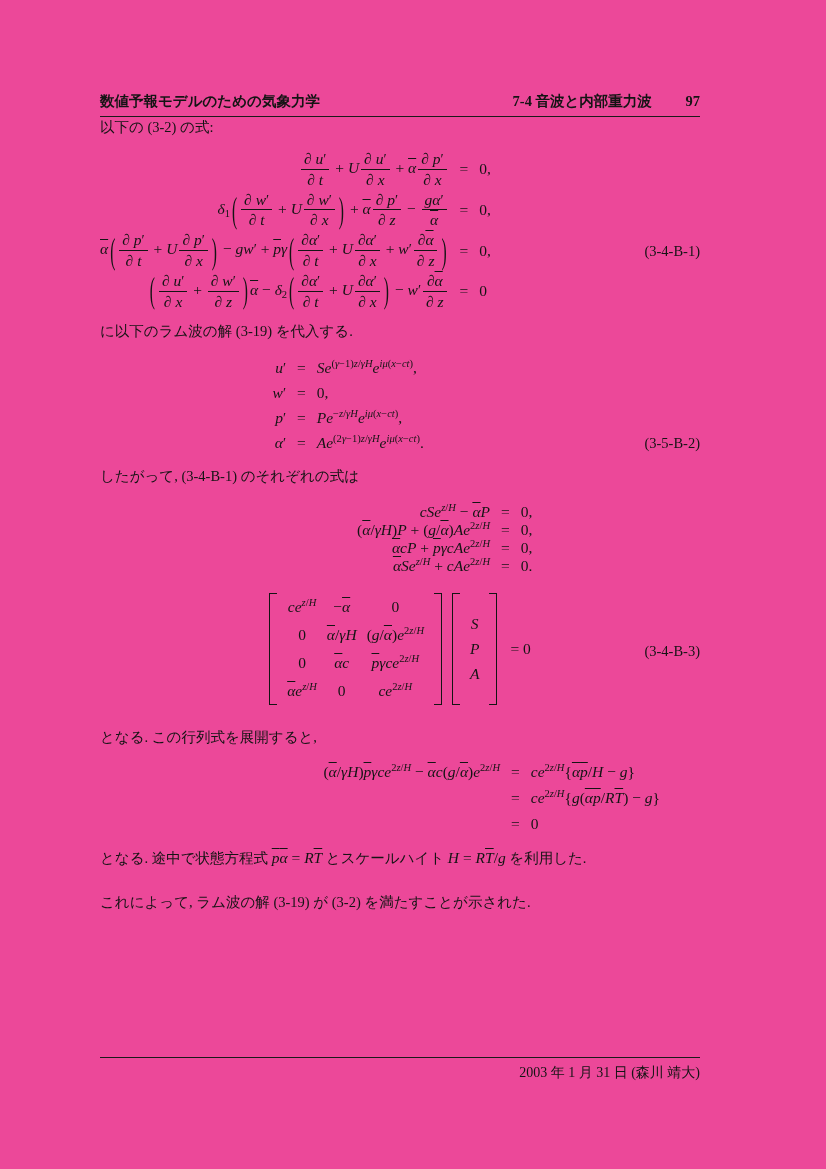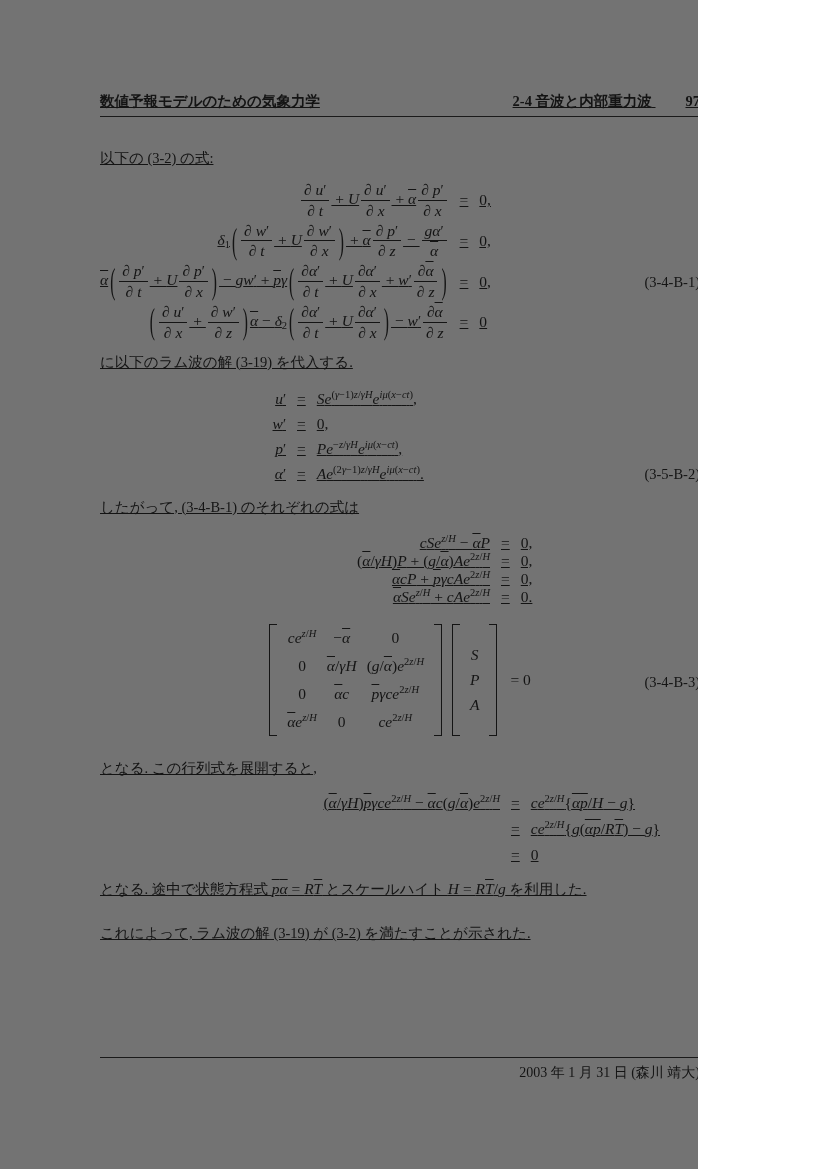--- a/index.html
+++ b/index.html
@@ -1,28 +1,28 @@
 <!DOCTYPE html>
 <html><head>
 <meta charset="utf-8">
 <style>
   html,body{margin:0;padding:0;background:#ffffff;}
-  .page{position:relative;width:698px;height:1169px;background:#737373;overflow:hidden;
-        font-family:"Liberation Serif","DejaVu Serif",serif;color:#141414;text-decoration:underline;}
+  .page{position:relative;width:826px;height:1169px;background:#ec4899;overflow:hidden;
+        font-family:"Liberation Serif","DejaVu Serif",serif;color:#141414;}
   .sheet{margin-left:100px;width:600px;padding-top:92px;}
 
   
   .hdr-row{display:flex;justify-content:space-between;align-items:baseline;
            font-weight:bold;font-size:14.5px;}
   .hdr-page{margin-left:30px;}
   .rule{border-top:1.5px solid #1a1a1a;margin-top:5px;}
 
   
   .para{margin:0;font-size:14.5px;line-height:1.45;}
-  .para-1{margin-top:31px;}
+  .para-1{}
   .para-6{margin-top:2px;}
   .para-7{margin-top:23px;}
   .imath{font-size:15px;}
 
   
   .eqblock,.matrixblock,.imath,.meq{font-size:15.5px;}
   i{font-style:italic;}
   .ov{text-decoration:overline;text-decoration-thickness:from-font;}
   sup{font-size:68%;vertical-align:0.55em;line-height:0;}
   sub{font-size:68%;vertical-align:-0.25em;line-height:0;}
@@ -63,21 +63,21 @@
 </head>
 <body>
 
 <div class="page">
   <div class="sheet">
 
     <header>
       <div class="hdr-row">
         <span>数値予報モデルのための気象力学</span>
         <span>
-          <span>2-4 音波と内部重力波</span>
+          <span>7-4 音波と内部重力波</span>
           <span class="hdr-page">97</span>
         </span>
       </div>
       <div class="rule"></div>
     </header>
 
     <p class="para para-1">以下の (3-2) の式:</p>
 
     <div class="eqblock eq1">
         <span class="cl"><span class="frac"><span class="fn"><i>∂</i> <i>u</i><span class="pr">′</span></span><span class="fd"><i>∂</i> <i>t</i></span></span> + <i>U</i><span class="frac"><span class="fn"><i>∂</i> <i>u</i><span class="pr">′</span></span><span class="fd"><i>∂</i> <i>x</i></span></span> + <span class="ov"><i>α</i></span><span class="frac"><span class="fn"><i>∂</i> <i>p</i><span class="pr">′</span></span><span class="fd"><i>∂</i> <i>x</i></span></span></span>

